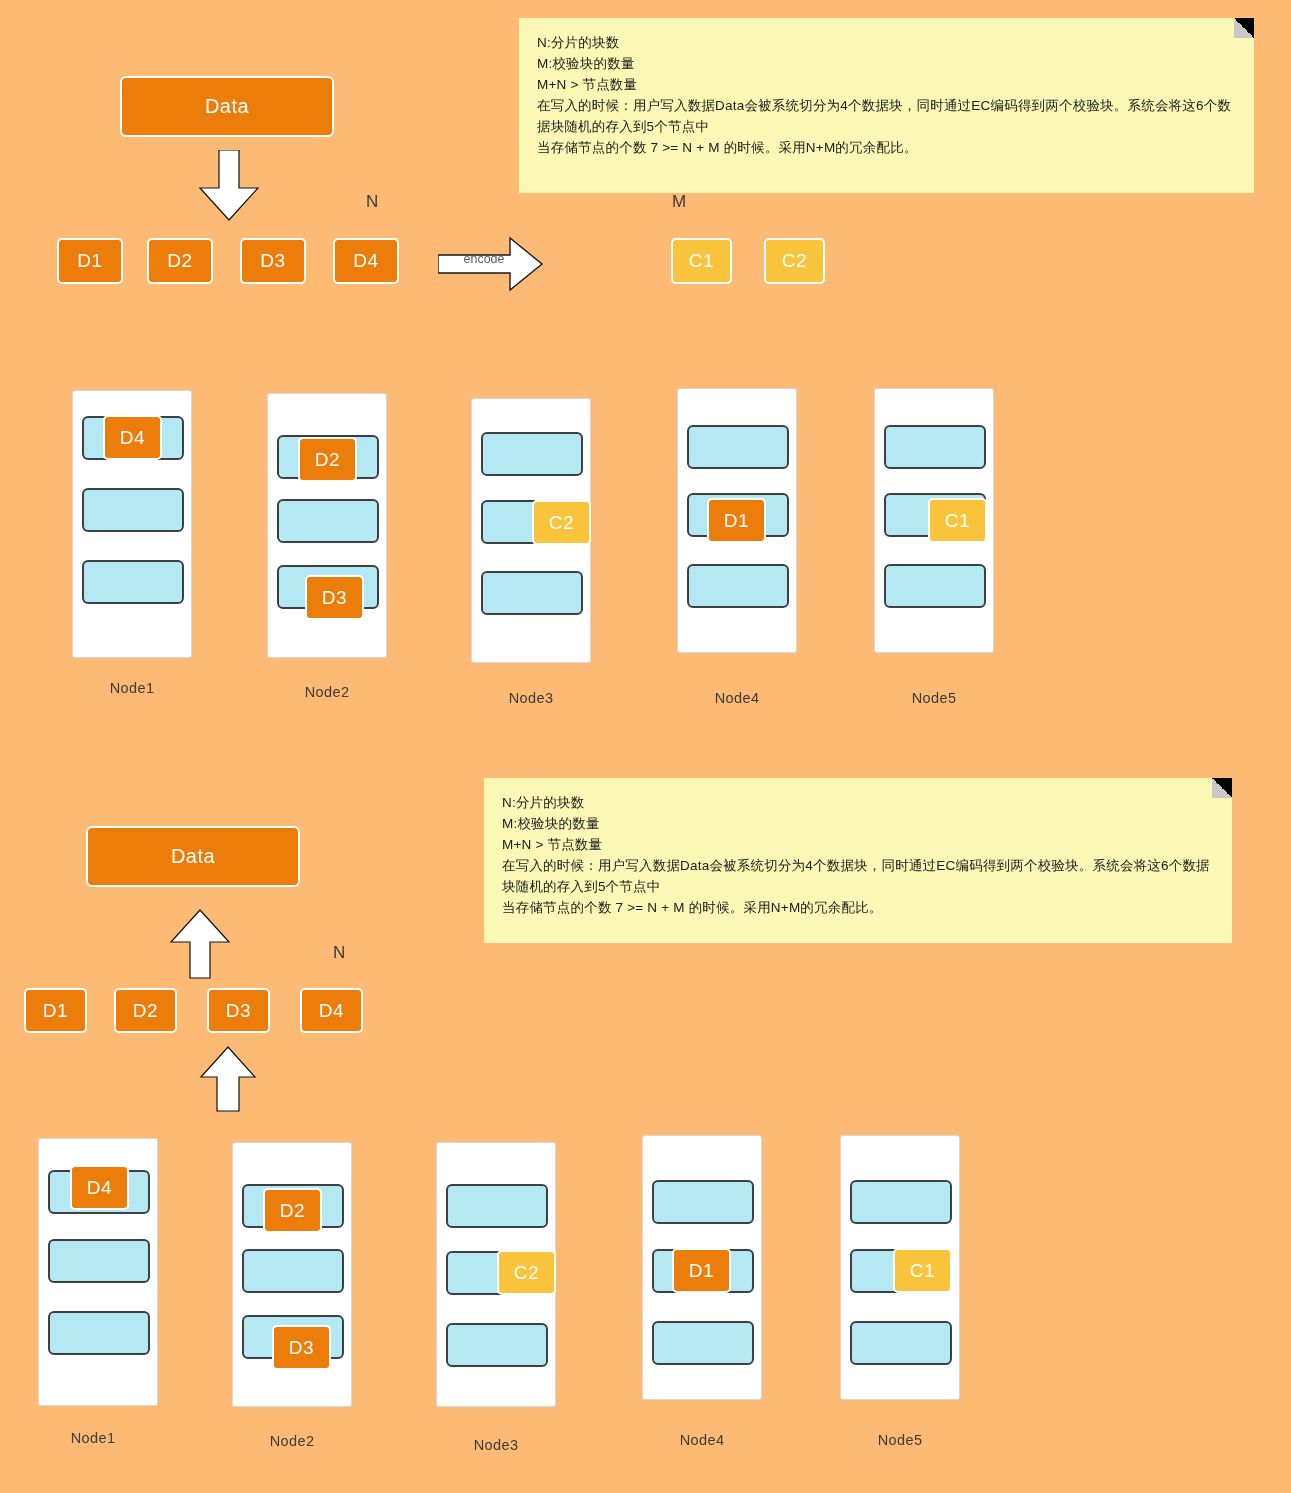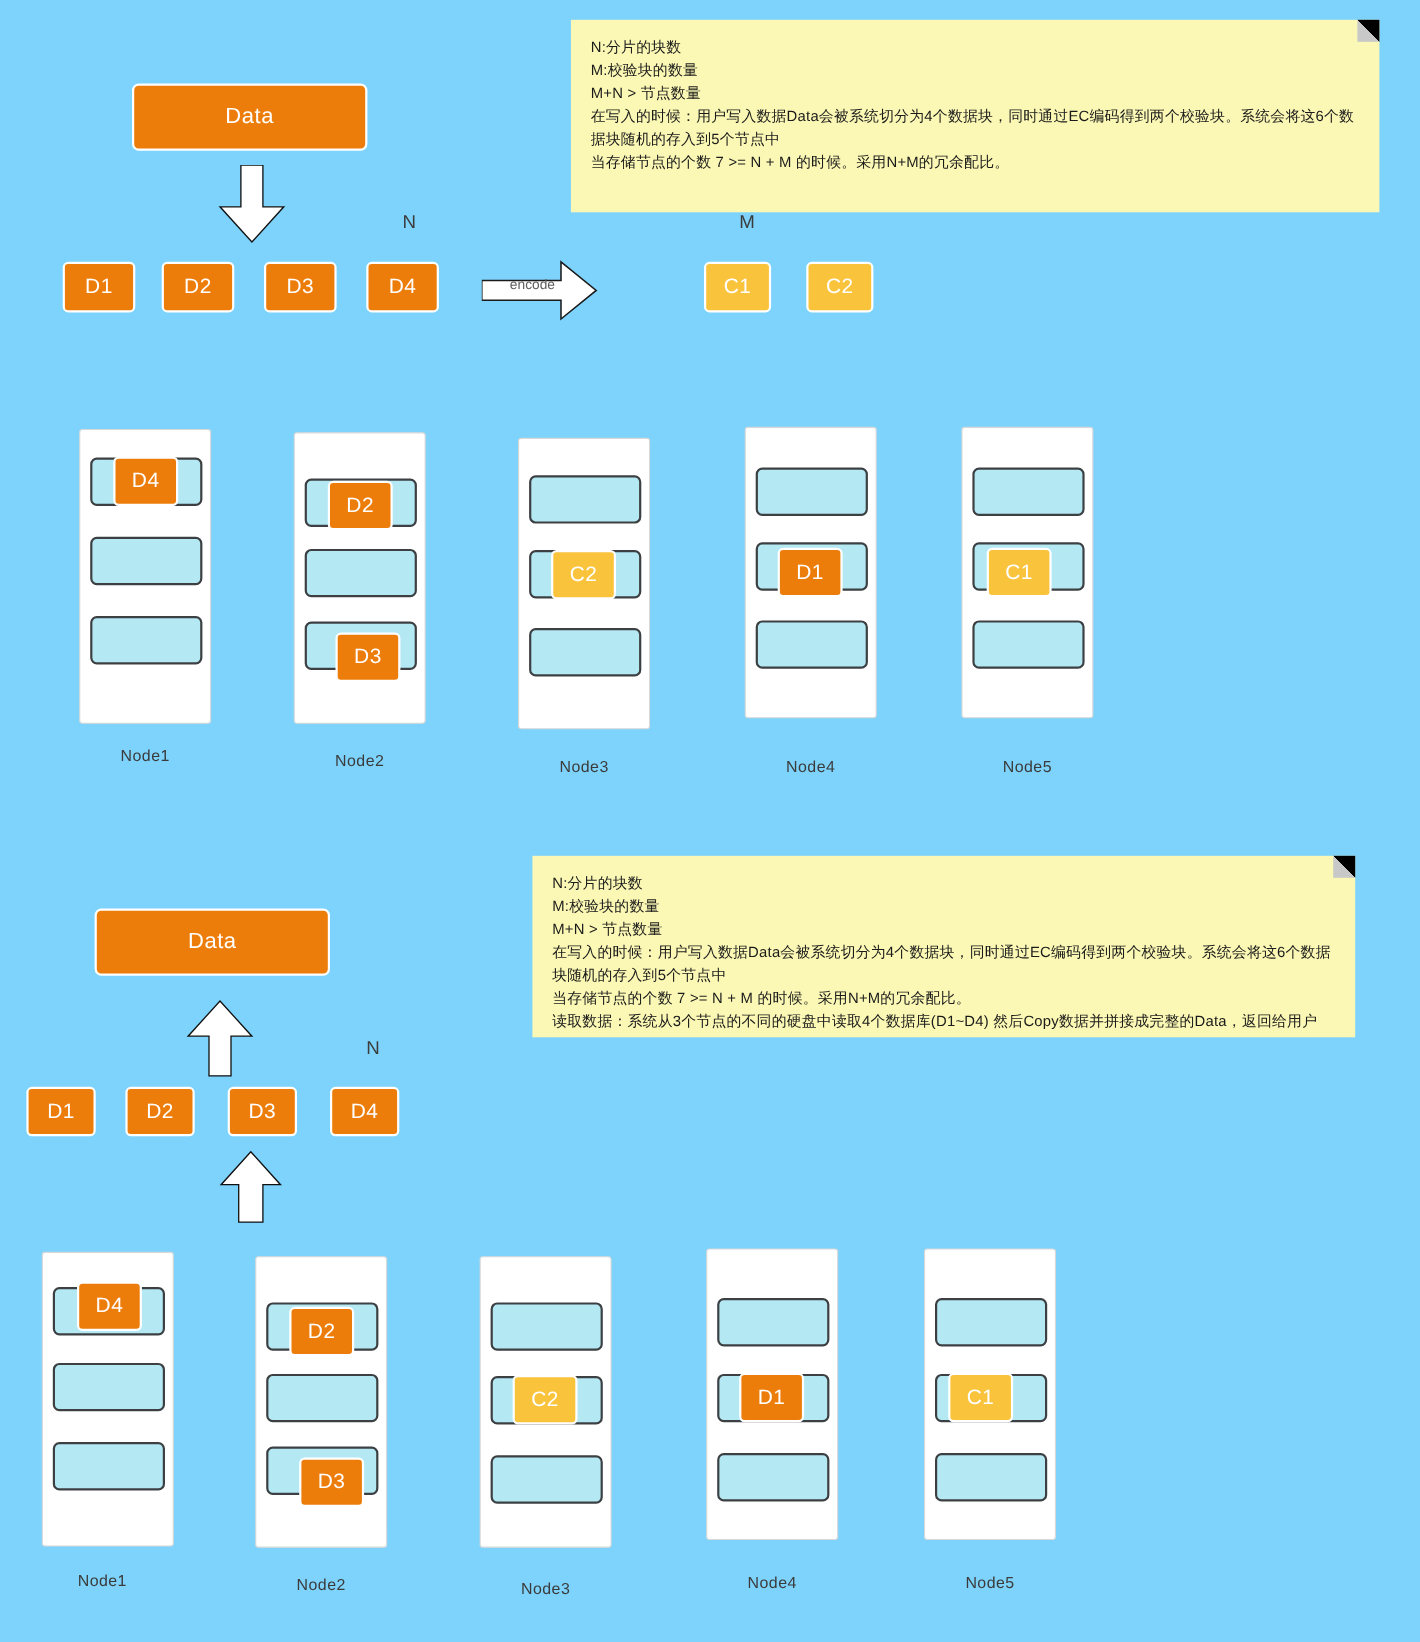--- a/index.html
+++ b/index.html
@@ -7,21 +7,21 @@
     padding: 0;
     background: #000000;
   }
   body {
     font-family: "Liberation Sans", "DejaVu Sans", sans-serif;
   }
   #canvas {
     position: relative;
     width: 1291px;
     height: 1493px;
-    background: #7dd3fc;
+    background: #fdba74;
     overflow: hidden;
   }
 
   
   .note {
     position: absolute;
     background: #FBF8B5;
     box-sizing: border-box;
     padding: 14px 18px;
     color: #1a1a1a;
@@ -51,21 +51,21 @@
     border: 2.5px solid #ffffff;
     font-size: 19px;
     letter-spacing: 0.5px;
   }
   .blk.data {
     background: #ED7D0B;
     font-size: 20px;
     border-radius: 6px;
   }
   .blk.dchunk { background: #ED7D0B; }
-  .blk.cchunk { background: #F9C33C; }
+  .blk.cchunk { background: #F9C33C; margin-left: 31px; }
 
   
   .node {
     position: absolute;
     background: #FFFFFF;
     border: 1.5px solid #D8D8D8;
     border-radius: 3px;
     box-sizing: border-box;
   }
   .disk {
@@ -188,21 +188,20 @@
   <div class="blk cchunk" style="left:897px; top:498px; width:59px; height:45px;">C1</div>
   <div class="nodelabel" style="left:874px; top:690px; width:120px;">Node5</div>
 
   <div class="note" style="left:484px; top:778px; width:748px; height:165px;">
     <div class="fold"></div>
     <div class="nline">N:分片的块数</div>
     <div class="nline">M:校验块的数量</div>
     <div class="nline">M+N &gt; 节点数量</div>
     <div class="nline">在写入的时候：用户写入数据Data会被系统切分为4个数据块，同时通过EC编码得到两个校验块。系统会将这6个数据块随机的存入到5个节点中</div>
     <div class="nline">当存储节点的个数 7 &gt;= N + M 的时候。采用N+M的冗余配比。</div>
-    <div class="nline">读取数据：系统从3个节点的不同的硬盘中读取4个数据库(D1~D4) 然后Copy数据并拼接成完整的Data，返回给用户</div>
   </div>
 
   <div class="blk data" style="left:86px; top:826px; width:214px; height:61px;">Data</div>
 
   <div class="arrow" style="left:163px; top:908px;">
     <svg width="74" height="72" viewBox="0 0 74 72">
       <polygon points="37,2 66,34 47,34 47,70 27,70 27,34 8,34" fill="#FFFFFF" stroke="#111111" stroke-width="1.2"></polygon>
     </svg>
   </div>
 

